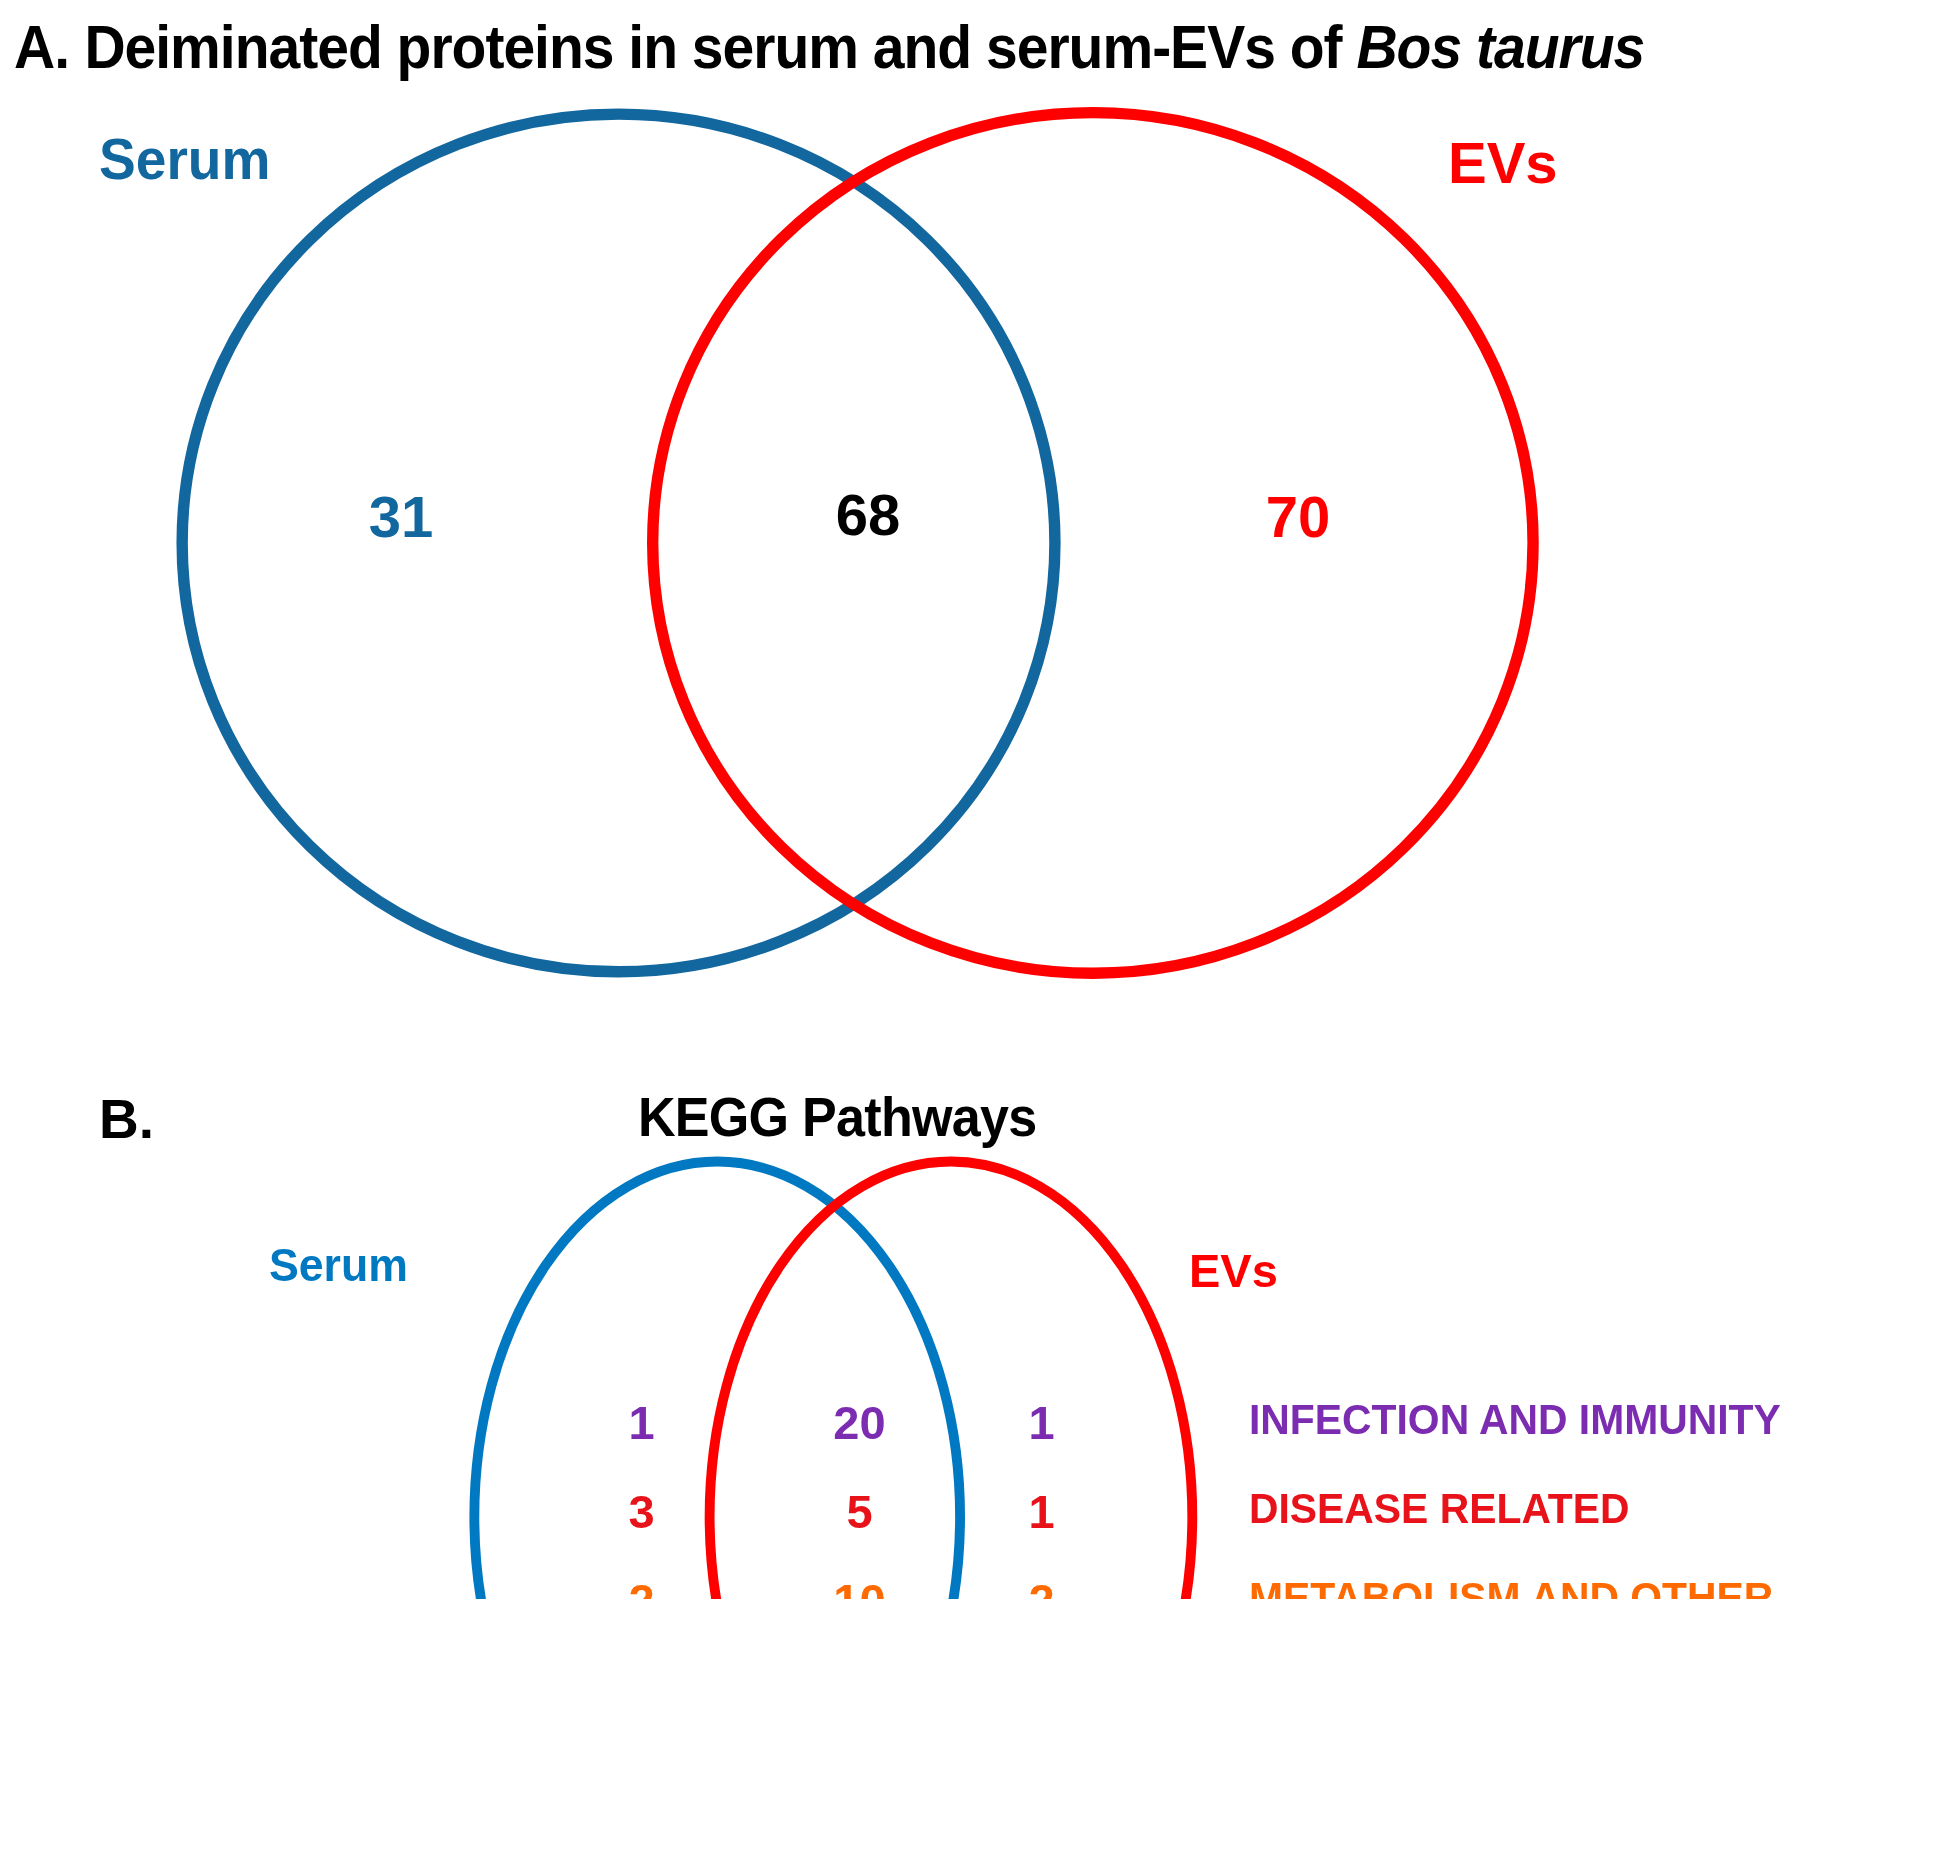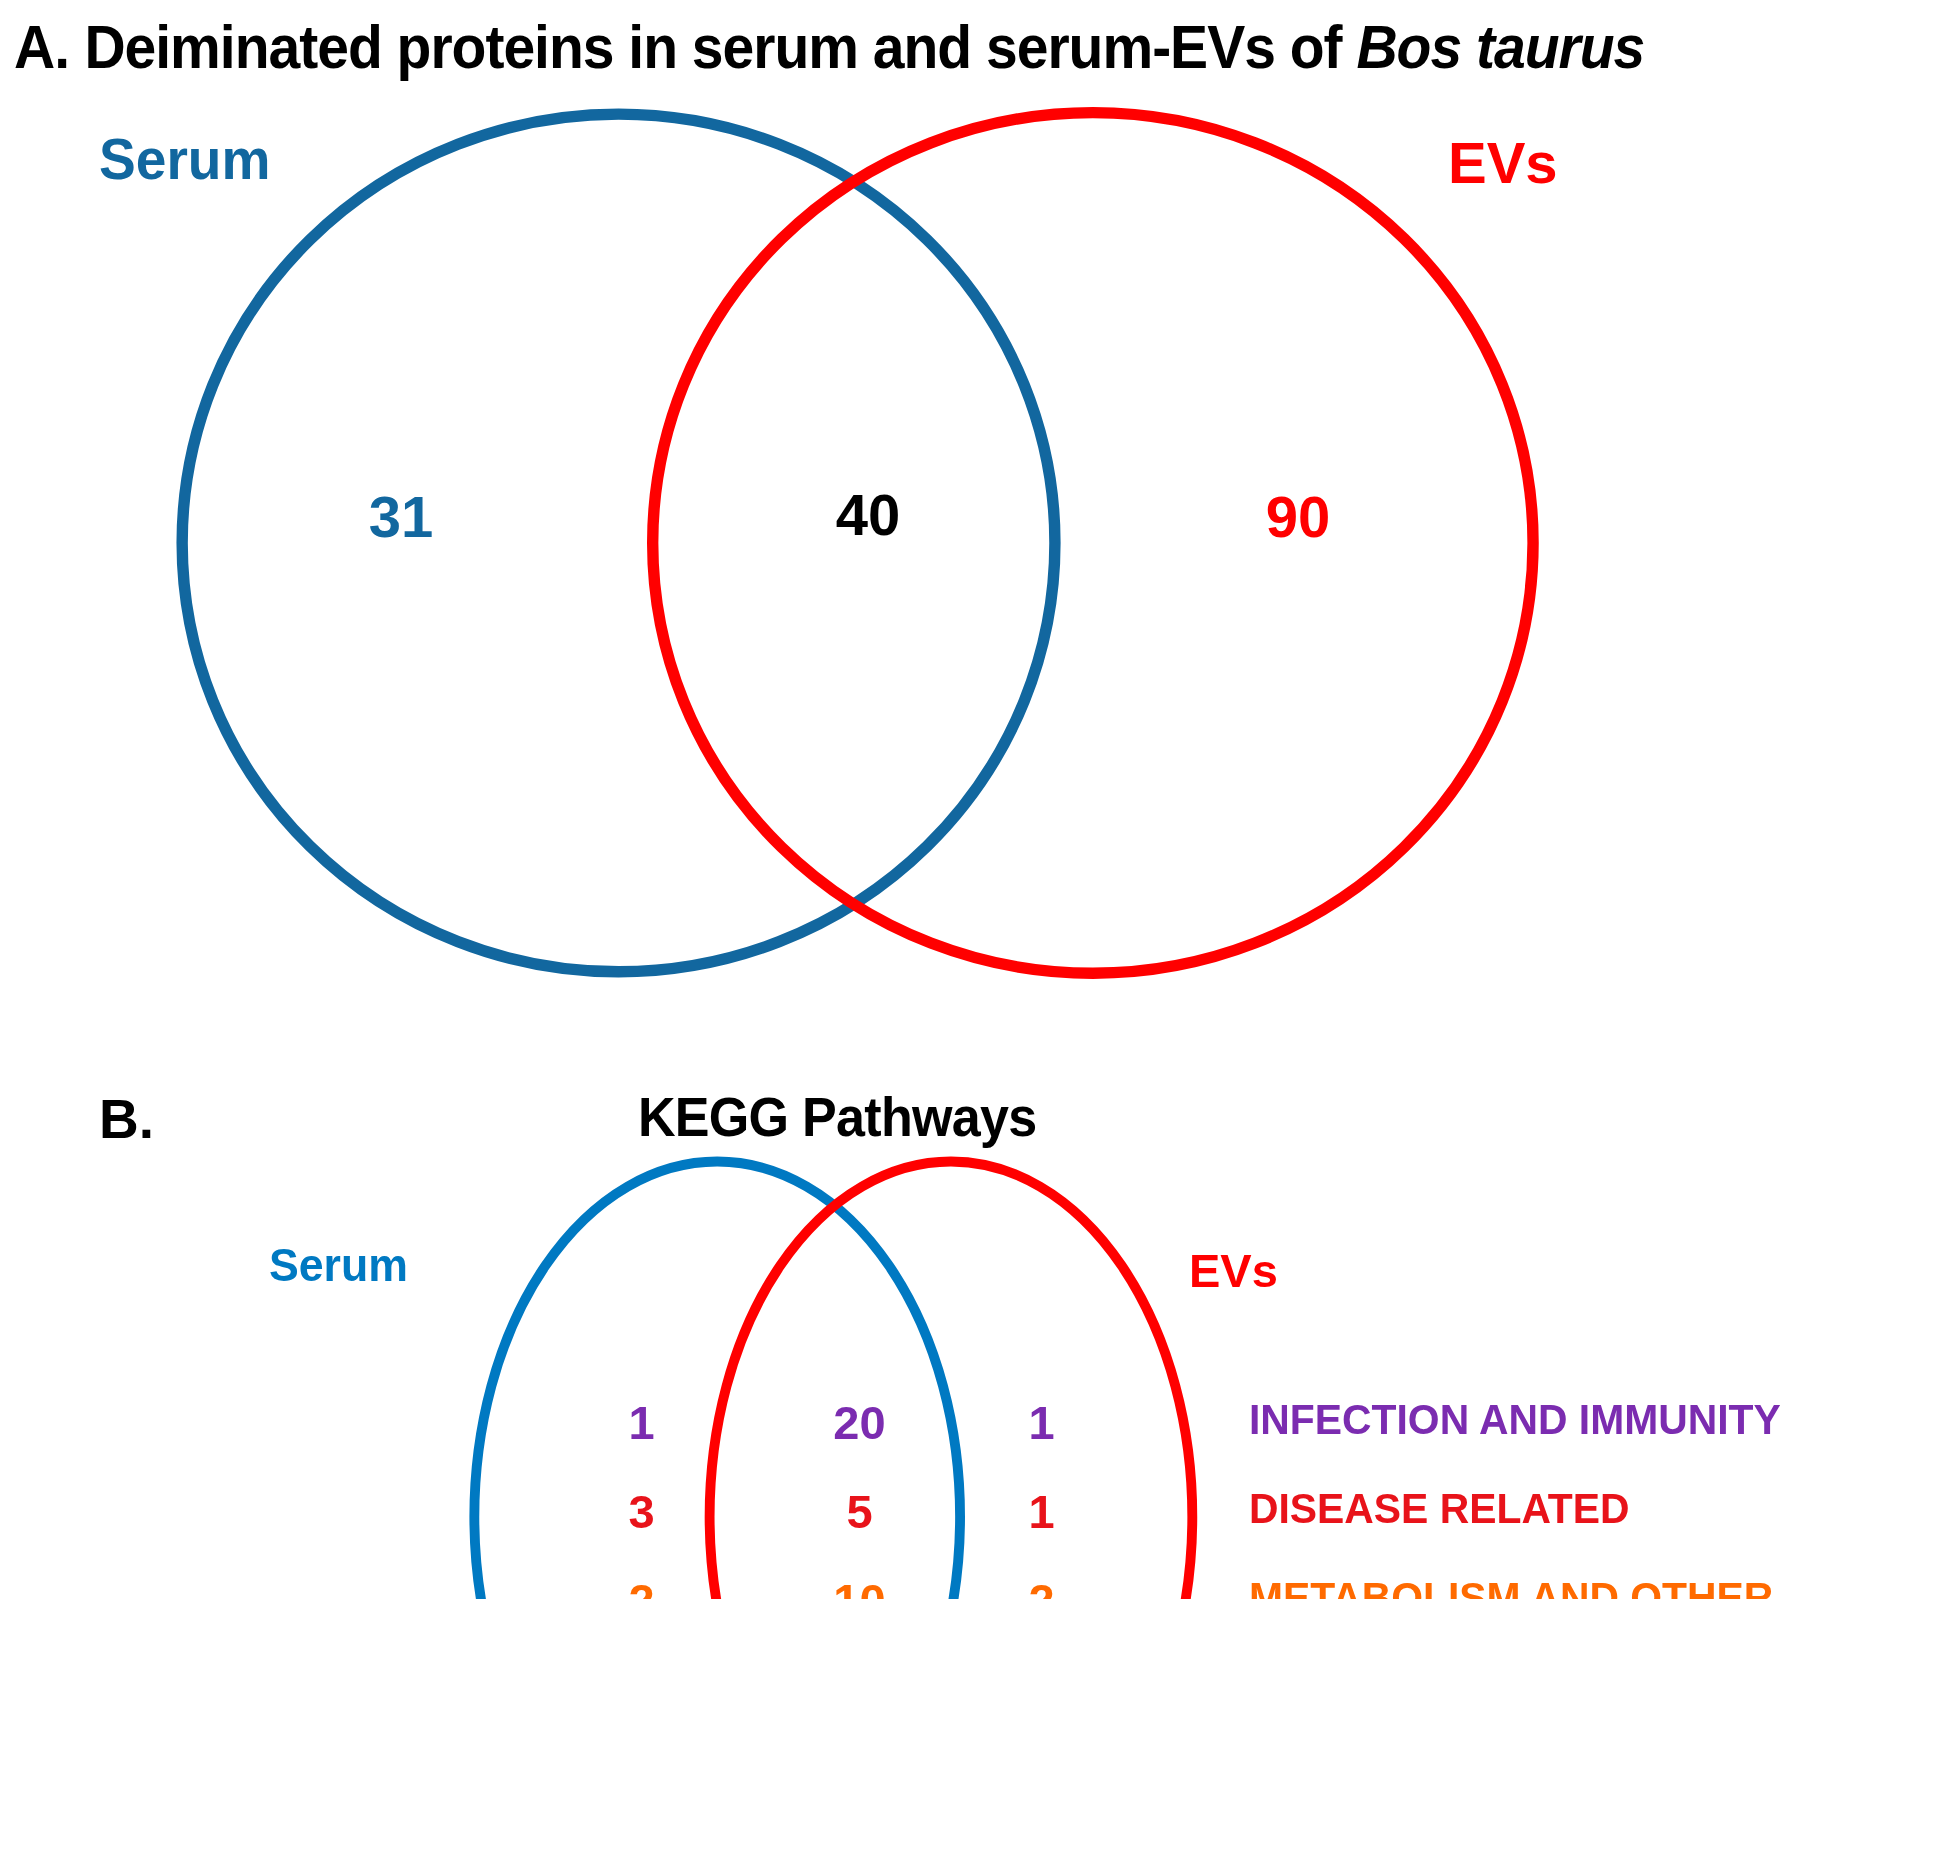--- a/index.html
+++ b/index.html
@@ -143,22 +143,22 @@
 
   <svg class="abs" id="venn-a-svg" width="1952" height="1010" viewBox="0 0 2572 1330" aria-hidden="true">
     <ellipse cx="815" cy="715" rx="575" ry="565" fill="none" stroke="#12679F" stroke-width="15"></ellipse>
     <ellipse cx="1440" cy="715" rx="580" ry="567" fill="none" stroke="#FF0000" stroke-width="15"></ellipse>
   </svg>
 
   <div class="abs label-serum-a">Serum</div>
   <div class="abs label-evs-a">EVs</div>
 
   <div class="abs num-a" id="num-a-serum">31</div>
-  <div class="abs num-a" id="num-a-both">40</div>
-  <div class="abs num-a" id="num-a-evs">90</div>
+  <div class="abs num-a" id="num-a-both">68</div>
+  <div class="abs num-a" id="num-a-evs">70</div>
 
   <div class="abs" id="panel-b-letter">B.</div>
   <div class="abs" id="panel-b-title">KEGG Pathways</div>
 
   <svg class="abs" id="venn-b-svg" width="1952" height="1873" viewBox="0 0 2572 2467" aria-hidden="true">
     <ellipse cx="945" cy="1998" rx="320" ry="468" fill="none" stroke="#0079C2" stroke-width="13"></ellipse>
     <ellipse cx="1253" cy="1998" rx="318" ry="468" fill="none" stroke="#FF0000" stroke-width="13"></ellipse>
   </svg>
 
   <div class="abs label-serum-b">Serum</div>

